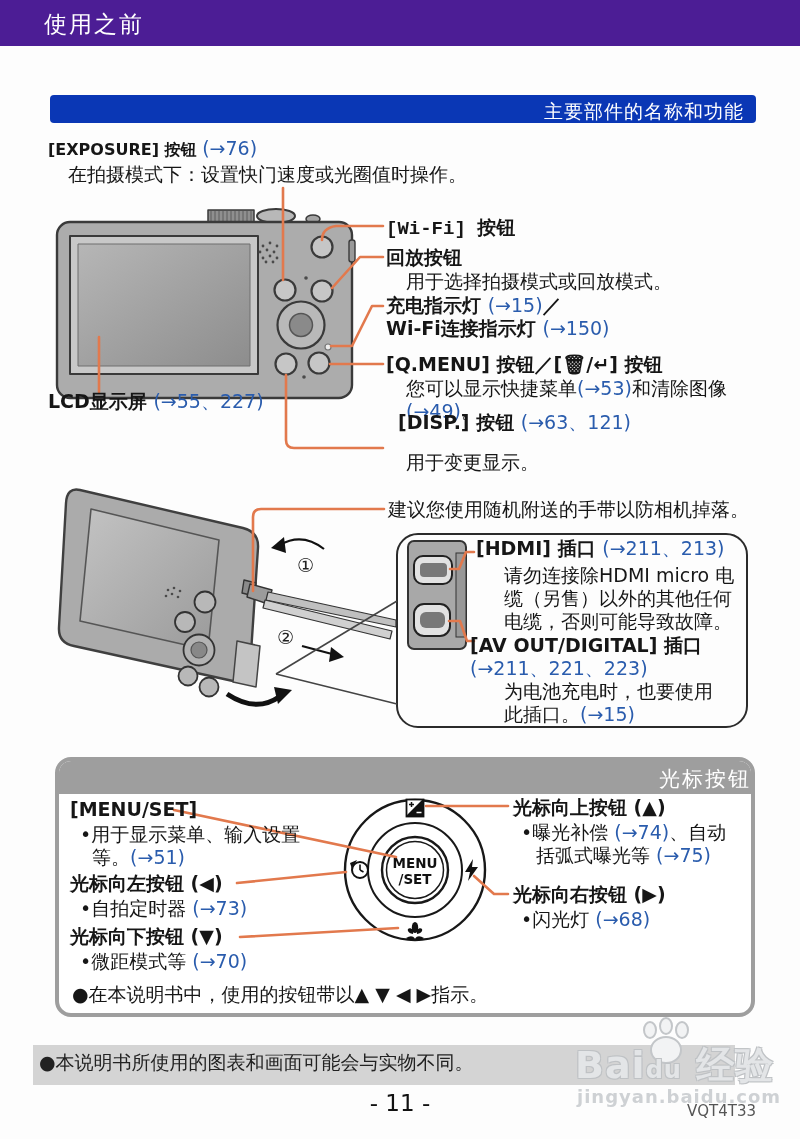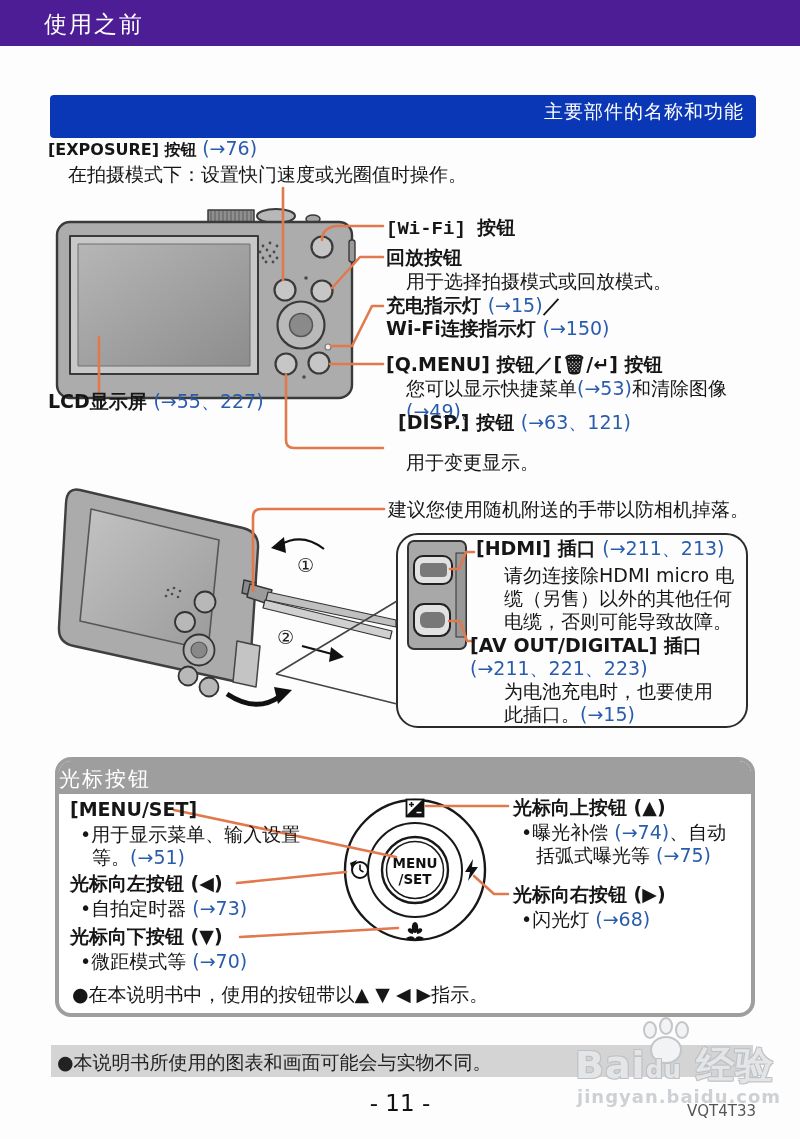--- a/index.html
+++ b/index.html
@@ -11,29 +11,29 @@
   }
   .layer { position:absolute; }
   
   .t { position:absolute; white-space:pre; font-size:19px; line-height:1.15; color:#161616; z-index:3; }
   .b { font-weight:bold; }
   .ref { color:#2a5cad; }
   
   #chapterBar { left:0; top:0; width:800px; height:46px; background:#4c1d95; z-index:1; }
   #chapterBar .txt { position:absolute; left:44px; top:9px; font-size:23px; color:#ffffff; letter-spacing:2px; }
   
-  #sectionBar { left:50px; top:95px; width:706px; height:43px; background:#0a37b5; border-radius:4px; z-index:1;text-decoration:underline; }
+  #sectionBar { left:50px; top:95px; width:706px; height:28px; background:#0a37b5; border-radius:4px; z-index:1;text-decoration:underline; }
   #sectionBar .txt { position:absolute; right:12px; top:4px; font-size:19px; color:#ffffff; letter-spacing:1px; }
   
   #hdmiBox { left:396px; top:533px; width:352px; height:195px; border:2.5px solid #2b2b2b; border-radius:22px; background:#fdfdfd; z-index:1; }
   #cursorBox { left:55px; top:757px; width:700px; height:260px; border:4px solid #9e9e9e; border-radius:16px; background:#ffffff; overflow:hidden; z-index:1; }
   #cursorHeader { position:absolute; left:0; top:0; width:100%; height:33px; background:#9e9e9e; }
-  #cursorHeader .txt { position:absolute; width:100%; text-align:left; top:4px; font-size:21px; color:#ffffff; letter-spacing:2px; }
-  
-  #footerBar { left:51px; top:1045px; width:702px; height:32px; background:#d4d4d4; z-index:1; }
+  #cursorHeader .txt { position:absolute; width:100%; text-align:right; top:4px; font-size:21px; color:#ffffff; letter-spacing:2px; }
+  
+  #footerBar { left:33px; top:1045px; width:702px; height:40px; background:#d4d4d4; z-index:1; }
   #footerBar .txt { position:absolute; left:6px; top:5px; font-size:19px; color:#222; }
   #pageNum { left:0; top:1090px; width:800px; text-align:center; font-size:23px; color:#111; z-index:3; }
   #docCode { left:600px; top:1103px; width:156px; text-align:right; font-size:15px; color:#555; z-index:3; }
   
   #watermark { left:575px; top:1022px; width:220px; height:90px; z-index:4; color:#ced1d4; }
   #watermark .row { position:absolute; left:0; top:18px; width:100%; font-weight:bold; font-size:38px; letter-spacing:1px;
       color:#e3e5e7; text-shadow:-1px -1px 0 #bfc2c5, 1px -1px 0 #bfc2c5, -1px 1px 0 #bfc2c5, 1px 1px 0 #bfc2c5; white-space:nowrap; }
   #watermark .du { font-size:24px; }
   #watermark .url { position:absolute; left:2px; top:64px; font-size:18px; font-weight:bold; color:#ced1d4; letter-spacing:1px; }
   

